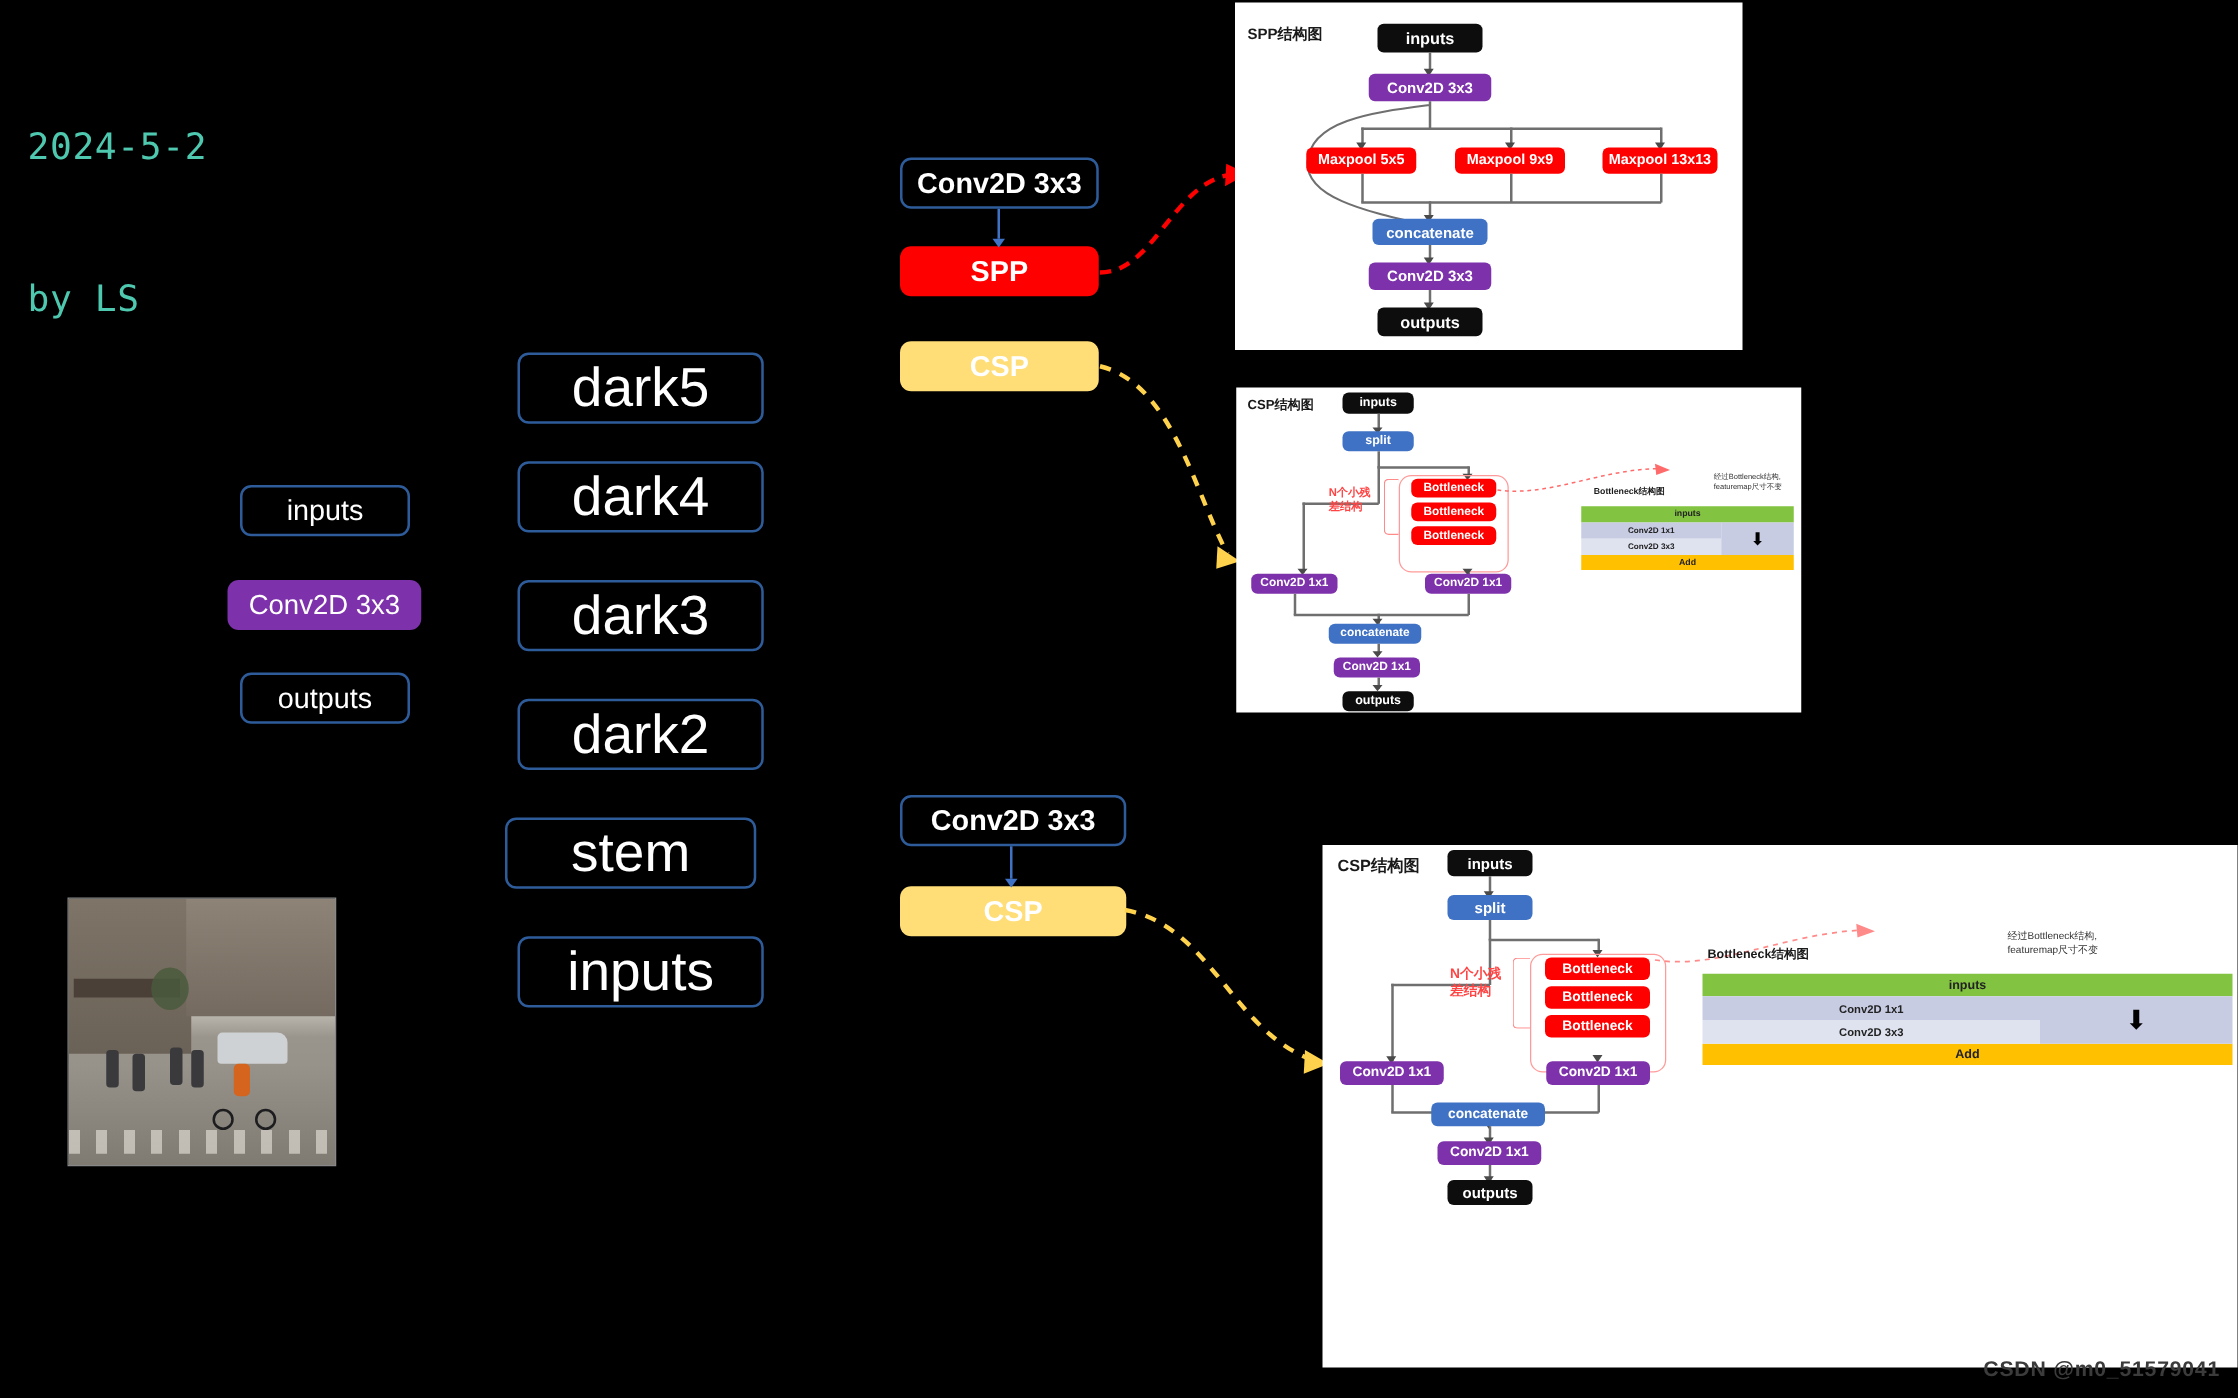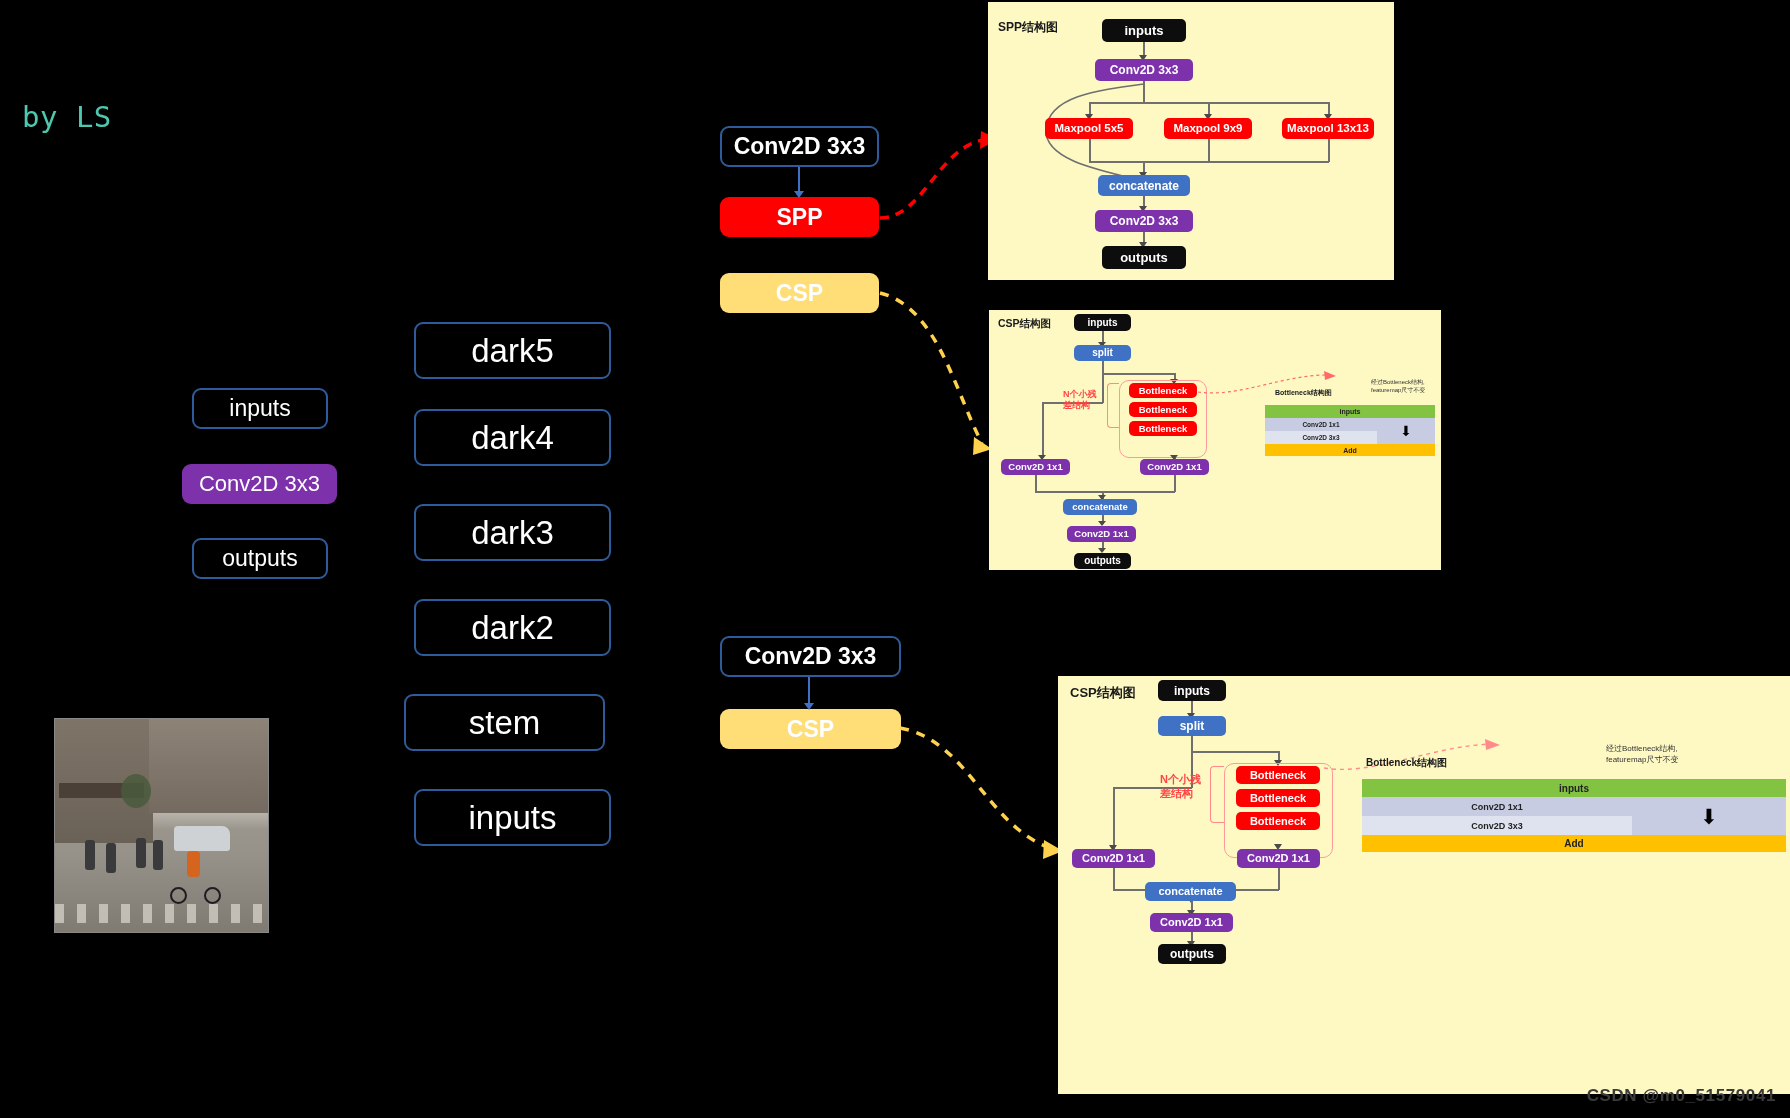--- a/index.html
+++ b/index.html
@@ -22,21 +22,21 @@
   .nodebox{
     position:absolute; display:flex; align-items:center; justify-content:center;
     border-radius:9px; text-align:center; font-weight:400;
   }
   .nb-outline{ background:#000; border:2px solid #2e5c9a; color:#fff; }
   .nb-purple { background:#7d31ab; color:#fff; }
   .nb-red    { background:#ff0000; color:#fff; font-weight:700; }
   .nb-yellow { background:#ffdd77; color:#fff; font-weight:700; }
 
   
-  .col-dark .nodebox{ font-size:33px;margin-top:40px; }
+  .col-dark .nodebox{ font-size:44px; }
 
   
   #photo{
     position:absolute; left:54px; top:718px; width:215px; height:215px;
     border:1px solid #888; overflow:hidden;
   }
   #photo .sky   { position:absolute; inset:0; background:linear-gradient(#b9b5ae,#cfcbc3 38%,#9a958c 52%,#8d8880 100%); }
   #photo .bldgL { position:absolute; left:0; top:0; width:46%; height:58%;
                   background:linear-gradient(#7e7468,#6b6257); }
   #photo .bldgR { position:absolute; right:0; top:0; width:56%; height:44%;
@@ -52,21 +52,21 @@
   #photo .ped   { position:absolute; width:10px; height:30px; background:#3a3a3c; border-radius:3px; }
   #photo .bike  { position:absolute; left:54%; top:70%; width:24%; height:17%; }
   #photo .bike .w{ position:absolute; bottom:0; width:17px; height:17px;
                    border:2px solid #1d1d1f; border-radius:50%; }
   #photo .rider { position:absolute; left:62%; top:62%; width:13px; height:26px;
                   background:#d4641e; border-radius:4px; }
   #photo .tree  { position:absolute; left:31%; top:26%; width:30px; height:34px;
                   background:#4a5a3c; border-radius:50%; opacity:.85;}
 
   
-  .panel{ position:absolute; background:#fef9c3; color:#000; overflow:hidden; }
+  .panel{ position:absolute; background:#ffffff; color:#000; overflow:hidden; }
   .panel .ptitle{ position:absolute; font-weight:700; color:#1a1a1a; }
 
   .dbox{ position:absolute; display:flex; align-items:center; justify-content:center;
          border-radius:5px; text-align:center; font-weight:700; color:#fff; line-height:1; }
   .d-black { background:#0d0d0d; }
   .d-purple{ background:#7d31ab; }
   .d-blue  { background:#3f72c4; }
   .d-red   { background:#ff0000;text-align:center; }
 
   .ln{ position:absolute; background:#6f6f6f; }
@@ -94,20 +94,21 @@
 
   #watermark{
     position:absolute; right:14px; bottom:12px; color:#3b3b3b;
     font-size:17px; letter-spacing:.6px;font-weight:bold;
   }
 </style>
 </head>
 <body>
 
 <div id="title-block">
+  <div>2024-5-2</div>
   <div>by LS</div>
 </div>
 
 <div class="nodebox nb-outline" style="left:192px; top:388px; width:136px; height:41px; font-size:23px;">
   <span>inputs</span>
 </div>
 <div class="nodebox nb-purple" style="left:182px; top:464px; width:155px; height:40px; font-size:22px;">
   <span>Conv2D 3x3</span>
 </div>
 <div class="nodebox nb-outline" style="left:192px; top:538px; width:136px; height:41px; font-size:23px;">

